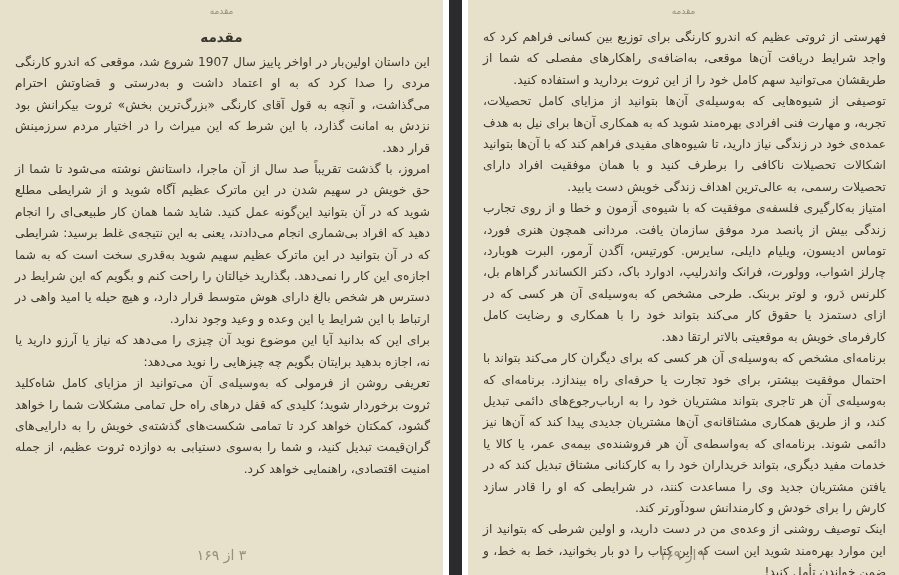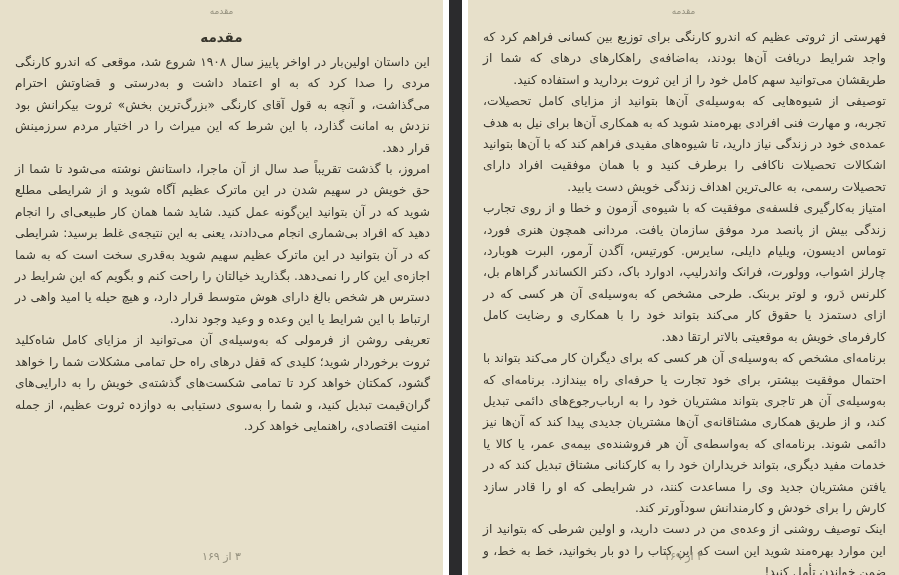--- a/index.html
+++ b/index.html
@@ -48,49 +48,50 @@
   }
   .page-left  .body-text { margin-top: 7px; }
   .page-right .body-text { margin-top: 11px; }
   .body-text p { margin: 0; }
 
   .page-footer {
     position: absolute;
     bottom: 12px;
     left: 0; right: 0;
     text-align: center;
-    font-size: 11px;
+    font-size: 14px;
     color: #94907e;
     direction: rtl;
   }
 </style>
 </head>
 <body>
 
 <div class="reader">
 
   <div class="page page-left">
     <div class="running-head">مقدمه</div>
     <div class="chapter-title">مقدمه</div>
     <div class="body-text">
-        <p>این داستان اولین‌بار در اواخر پاییز سال ۱۹۰۸ شروع شد، موقعی که اندرو کارنگی مردی را صدا کرد که به او اعتماد داشت و به‌درستی و قضاوتش احترام می‌گذاشت، و آنچه به قول آقای کارنگی «بزرگ‌ترین بخش» ثروت بیکرانش بود نزدش به امانت گذارد، با این شرط که این میراث را در اختیار مردم سرزمینش قرار دهد.</p>
+        <p>این داستان اولین‌بار در اواخر پاییز سال 1907 شروع شد، موقعی که اندرو کارنگی مردی را صدا کرد که به او اعتماد داشت و به‌درستی و قضاوتش احترام می‌گذاشت، و آنچه به قول آقای کارنگی «بزرگ‌ترین بخش» ثروت بیکرانش بود نزدش به امانت گذارد، با این شرط که این میراث را در اختیار مردم سرزمینش قرار دهد.</p>
         <p>امروز، با گذشت تقریباً صد سال از آن ماجرا، داستانش نوشته می‌شود تا شما از حق خویش در سهیم شدن در این ماترک عظیم آگاه شوید و از شرایطی مطلع شوید که در آن بتوانید این‌گونه عمل کنید. شاید شما همان کار طبیعی‌ای را انجام دهید که افراد بی‌شماری انجام می‌دادند، یعنی به این نتیجه‌ی غلط برسید: شرایطی که در آن بتوانید در این ماترک عظیم سهیم شوید به‌قدری سخت است که به شما اجازه‌ی این کار را نمی‌دهد. بگذارید خیالتان را راحت کنم و بگویم که این شرایط در دسترس هر شخص بالغ دارای هوش متوسط قرار دارد، و هیچ حیله یا امید واهی در ارتباط با این شرایط یا این وعده و وعید وجود ندارد.</p>
+        <p>برای این که بدانید آیا این موضوع نوید آن چیزی را می‌دهد که نیاز یا آرزو دارید یا نه، اجازه بدهید برایتان بگویم چه چیزهایی را نوید می‌دهد:</p>
         <p>تعریفی روشن از فرمولی که به‌وسیله‌ی آن می‌توانید از مزایای کامل شاه‌کلید ثروت برخوردار شوید؛ کلیدی که قفل درهای راه حل تمامی مشکلات شما را خواهد گشود، کمکتان خواهد کرد تا تمامی شکست‌های گذشته‌ی خویش را به دارایی‌های گران‌قیمت تبدیل کنید، و شما را به‌سوی دستیابی به دوازده ثروت عظیم، از جمله امنیت اقتصادی، راهنمایی خواهد کرد.</p>
       </div>
     <div class="page-footer">۳ از ۱۶۹</div>
   </div>
 
   <div class="spine-gap"></div>
   <div class="spine-bar"></div>
   <div class="spine-gap"></div>
 
   <div class="page page-right">
     <div class="running-head">مقدمه</div>
     <div class="body-text">
-        <p>فهرستی از ثروتی عظیم که اندرو کارنگی برای توزیع بین کسانی فراهم کرد که واجد شرایط دریافت آن‌ها بودند، به‌اضافه‌ی راهکارهای درهای که شما از طریقشان می‌توانید سهم کامل خود را از این ثروت بردارید و استفاده کنید.</p>
+        <p>فهرستی از ثروتی عظیم که اندرو کارنگی برای توزیع بین کسانی فراهم کرد که واجد شرایط دریافت آن‌ها موقعی، به‌اضافه‌ی راهکارهای مفصلی که شما از طریقشان می‌توانید سهم کامل خود را از این ثروت بردارید و استفاده کنید.</p>
         <p>توصیفی از شیوه‌هایی که به‌وسیله‌ی آن‌ها بتوانید از مزایای کامل تحصیلات، تجربه، و مهارت فنی افرادی بهره‌مند شوید که به همکاری آن‌ها برای نیل به هدف عمده‌ی خود در زندگی نیاز دارید، تا شیوه‌های مفیدی فراهم کند که با آن‌ها بتوانید اشکالات تحصیلات ناکافی را برطرف کنید و با همان موفقیت افراد دارای تحصیلات رسمی، به عالی‌ترین اهداف زندگی خویش دست یابید.</p>
         <p>امتیاز به‌کارگیری فلسفه‌ی موفقیت که با شیوه‌ی آزمون و خطا و از روی تجارب زندگی بیش از پانصد مرد موفق سازمان یافت. مردانی همچون هنری فورد، توماس ادیسون، ویلیام دایلی، سایرس. کورتیس، آگدن آرمور، البرت هوبارد، چارلز اشواب، وولورت، فرانک واندرلیپ، ادوارد باک، دکتر الکساندر گراهام بل، کلرنس دَرو، و لوتر بربنک. طرحی مشخص که به‌وسیله‌ی آن هر کسی که در ازای دستمزد یا حقوق کار می‌کند بتواند خود را با همکاری و رضایت کامل کارفرمای خویش به موقعیتی بالاتر ارتقا دهد.</p>
         <p>برنامه‌ای مشخص که به‌وسیله‌ی آن هر کسی که برای دیگران کار می‌کند بتواند با احتمال موفقیت بیشتر، برای خود تجارت یا حرفه‌ای راه بیندازد. برنامه‌ای که به‌وسیله‌ی آن هر تاجری بتواند مشتریان خود را به ارباب‌رجوع‌های دائمی تبدیل کند، و از طریق همکاری مشتاقانه‌ی آن‌ها مشتریان جدیدی پیدا کند که آن‌ها نیز دائمی شوند. برنامه‌ای که به‌واسطه‌ی آن هر فروشنده‌ی بیمه‌ی عمر، یا کالا یا خدمات مفید دیگری، بتواند خریداران خود را به کارکنانی مشتاق تبدیل کند که در یافتن مشتریان جدید وی را مساعدت کنند، در شرایطی که او را قادر سازد کارش را برای خودش و کارمندانش سودآورتر کند.</p>
         <p>اینک توصیف روشنی از وعده‌ی من در دست دارید، و اولین شرطی که بتوانید از این موارد بهره‌مند شوید این است که این کتاب را دو بار بخوانید، خط به خط، و ضمن خواندن تأمل کنید!</p>
       </div>
     <div class="page-footer">۳ از ۱۶۹</div>
   </div>
 
 </div>
 

